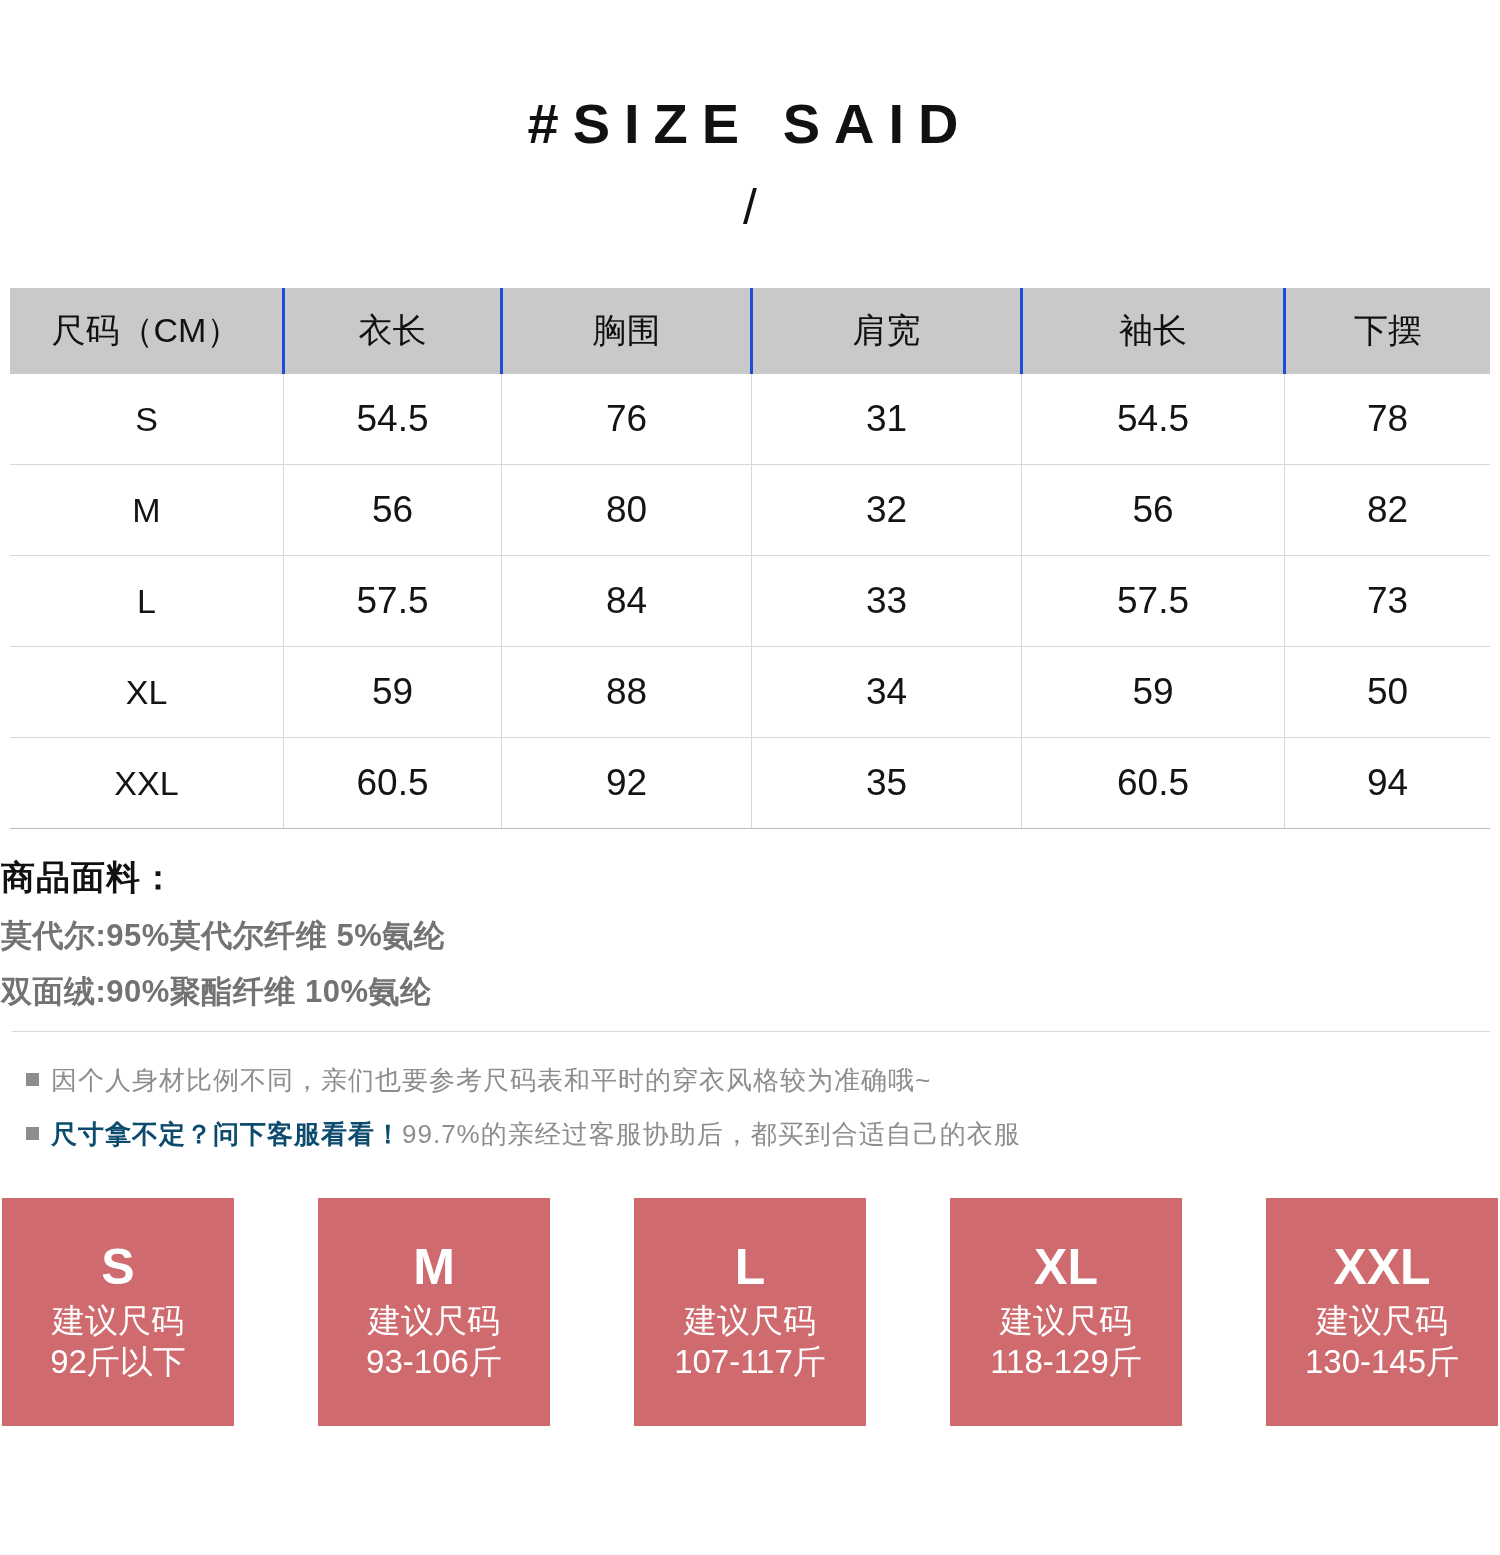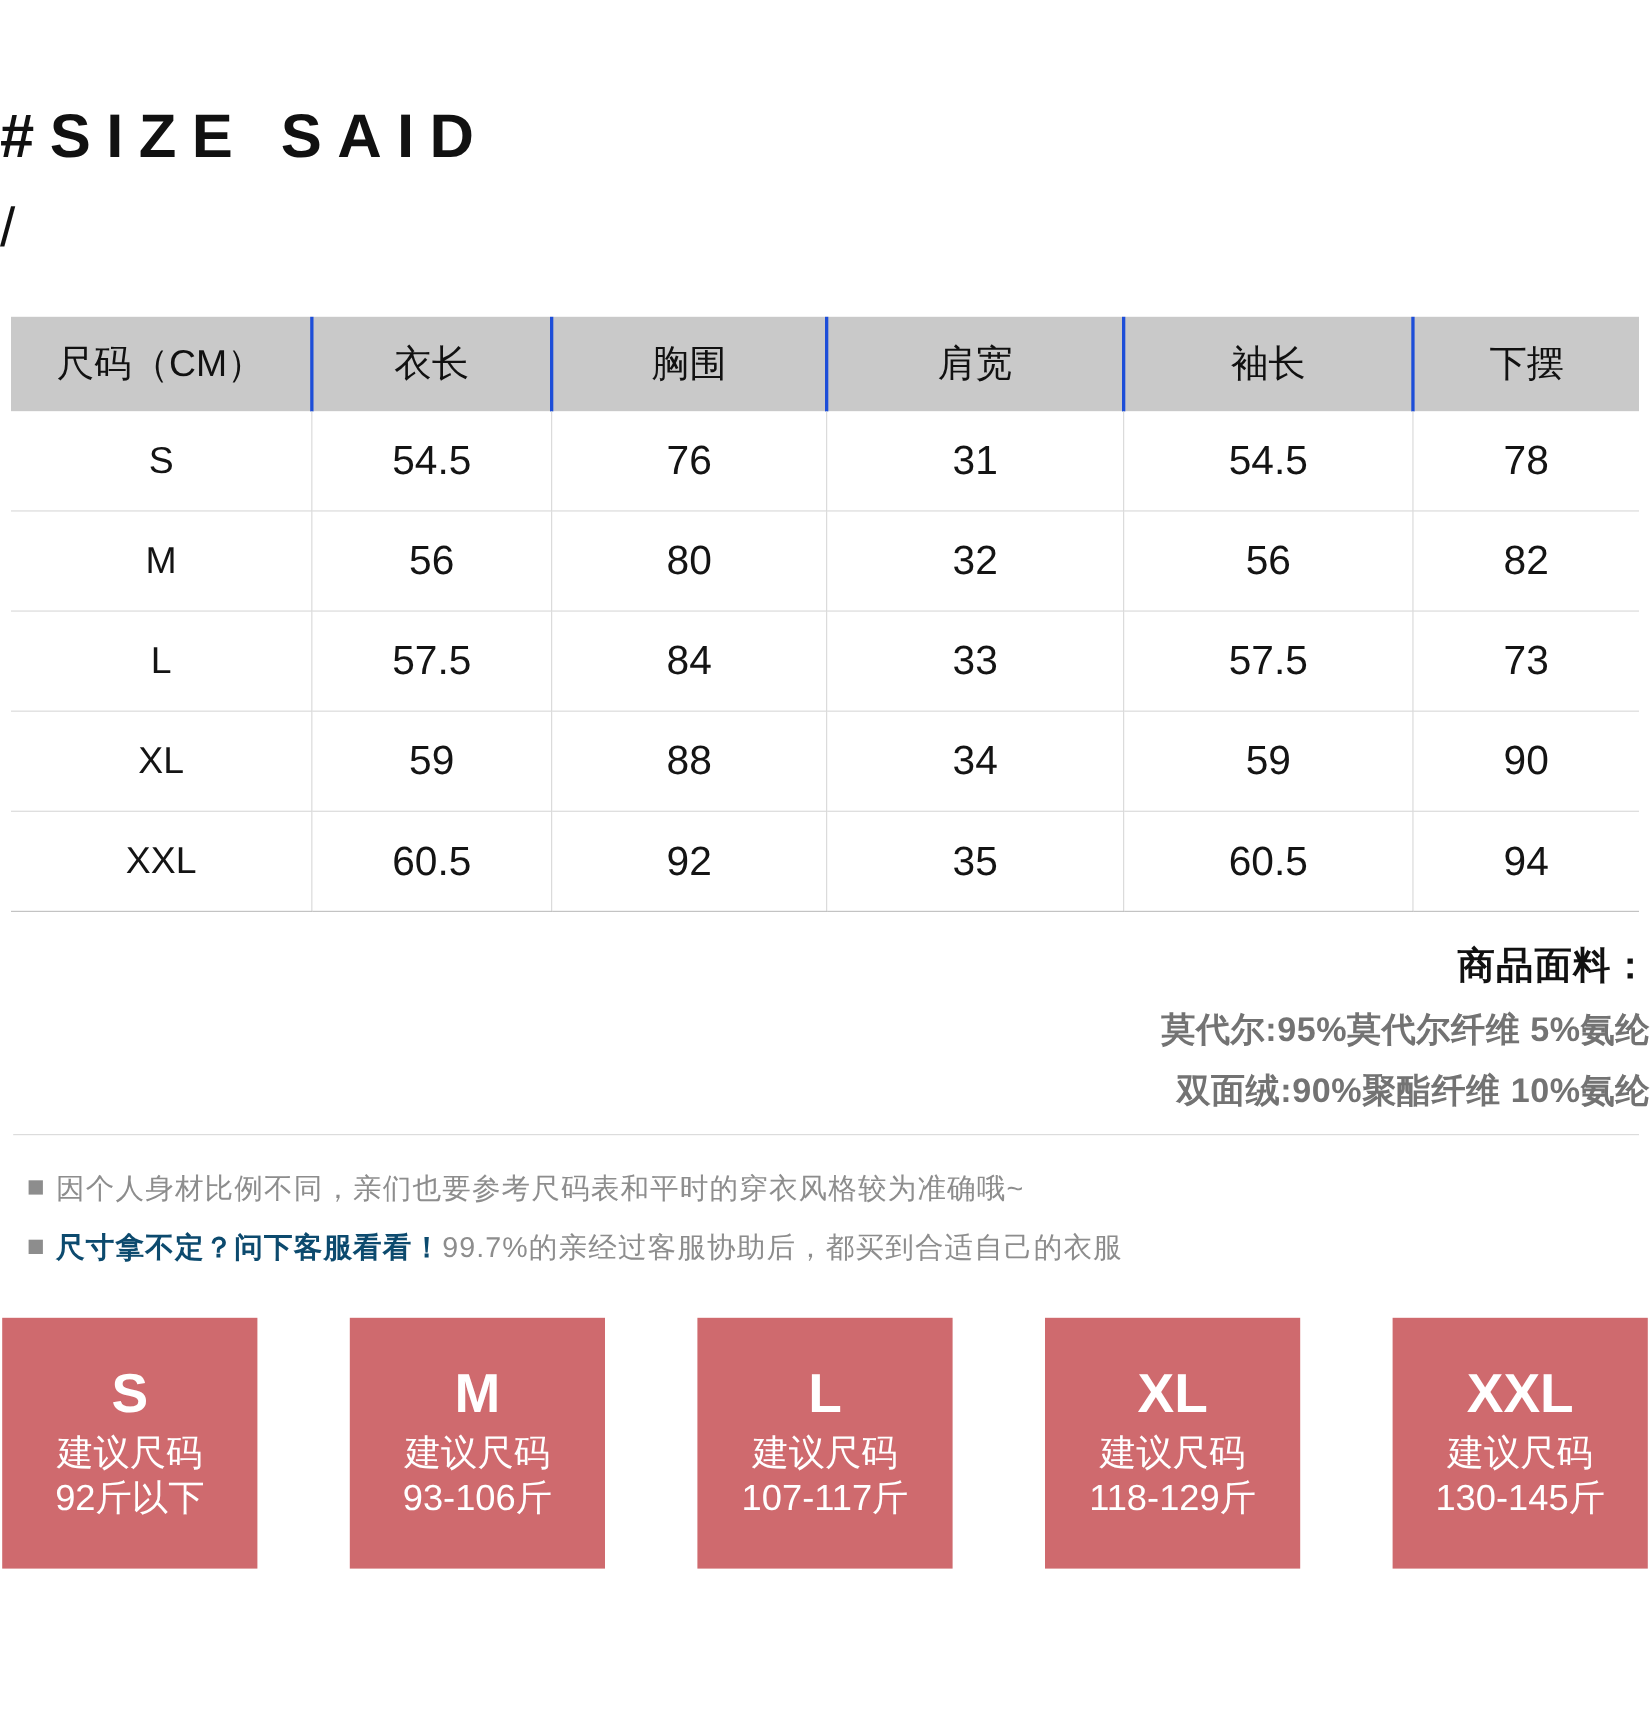--- a/index.html
+++ b/index.html
@@ -10,21 +10,21 @@
   body {
     width: 1500px;
     height: 1555px;
     font-family: "Liberation Sans", sans-serif;
     color: #1a1a1a;
     overflow: hidden;
   }
 
   
   .title-block {
-    text-align: left;
+    text-align: center;
     padding-top: 96px;
   }
   .title-main {
     font-size: 56px;
     font-weight: 700;
     letter-spacing: 14px;
     color: #111;
     line-height: 1.0;
   }
   .title-slash {
@@ -69,21 +69,20 @@
     color: #141414;
   }
   table.size-table tbody td:last-child { border-right: none; }
   table.size-table tbody tr:last-child td { border-bottom: 1px solid #bdbdbd; }
   table.size-table tbody td.size-col { font-size: 34px; }
 
   
   .fabric {
     margin-top: 26px;
     padding-left: 1px;
-    text-align: right;
   }
   .fabric-title {
     font-size: 34px;
     font-weight: 700;
     color: #111;
     letter-spacing: 1px;
   }
   .fabric-line {
     font-size: 31px;
     font-weight: 700;
@@ -199,21 +198,21 @@
         <td>33</td>
         <td>57.5</td>
         <td>73</td>
       </tr>
       <tr>
         <td class="size-col">XL</td>
         <td>59</td>
         <td>88</td>
         <td>34</td>
         <td>59</td>
-        <td>90</td>
+        <td>50</td>
       </tr>
       <tr>
         <td class="size-col">XXL</td>
         <td>60.5</td>
         <td>92</td>
         <td>35</td>
         <td>60.5</td>
         <td>94</td>
       </tr>
     </tbody>

